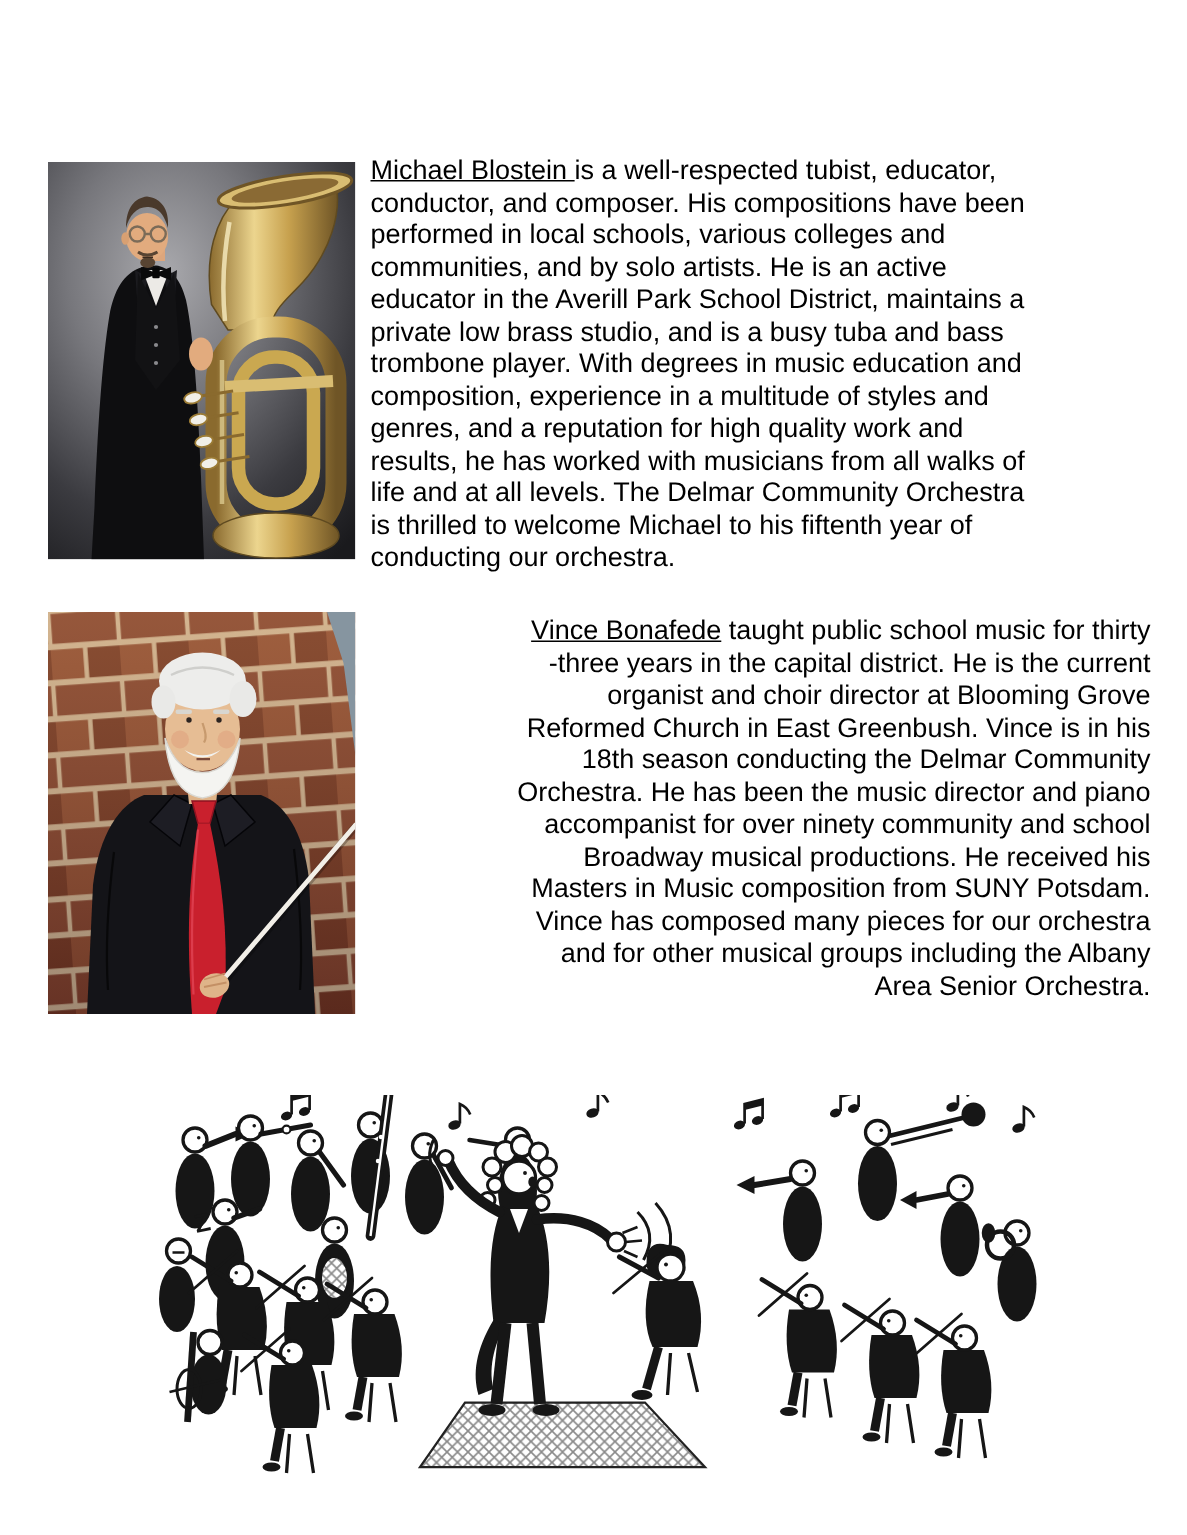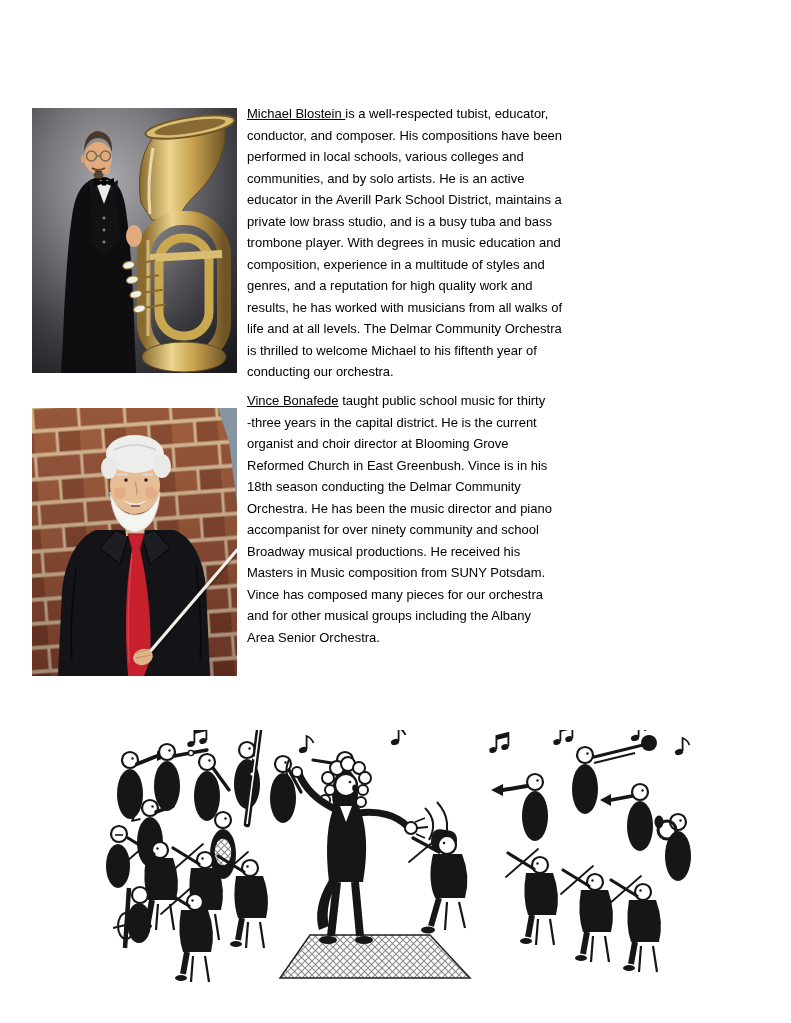--- a/index.html
+++ b/index.html
@@ -5,23 +5,23 @@
   html,body{margin:0;padding:0;background:#ffffff;}
   body{width:791px;height:1023px;overflow:hidden;
        font-family:"Liberation Sans","DejaVu Sans",sans-serif;color:#000;}
   .page{position:relative;width:791px;height:1023px;background:#fff;}
   figure{margin:0;}
   .photo{position:absolute;overflow:hidden;}
   .photo svg{display:block;}
   .photo-1{left:32px;top:108px;width:205px;height:265px;}
   .photo-2{left:32px;top:408px;width:205px;height:268px;}
   .bio-text{position:absolute;left:247px;width:520px;margin:0;
-            font-size:13px;line-height:21.5px;white-space:pre-line;}
+            font-size:18px;line-height:21.5px;white-space:pre-line;}
   .bio-text-1{top:103px;}
-  .bio-text-2{top:390px;}
+  .bio-text-2{top:410px;text-align:right;}
   .bio-name{text-decoration:underline;}
   .cartoon{position:absolute;left:95px;top:730px;width:600px;height:255px;}
   .cartoon svg{display:block;}
 </style>
 </head>
 <body>
 
 <div class="page">
 
   <figure class="photo photo-1" role="img" aria-label="Studio portrait of Michael Blostein in a black tuxedo and bow tie standing beside a large brass tuba">

